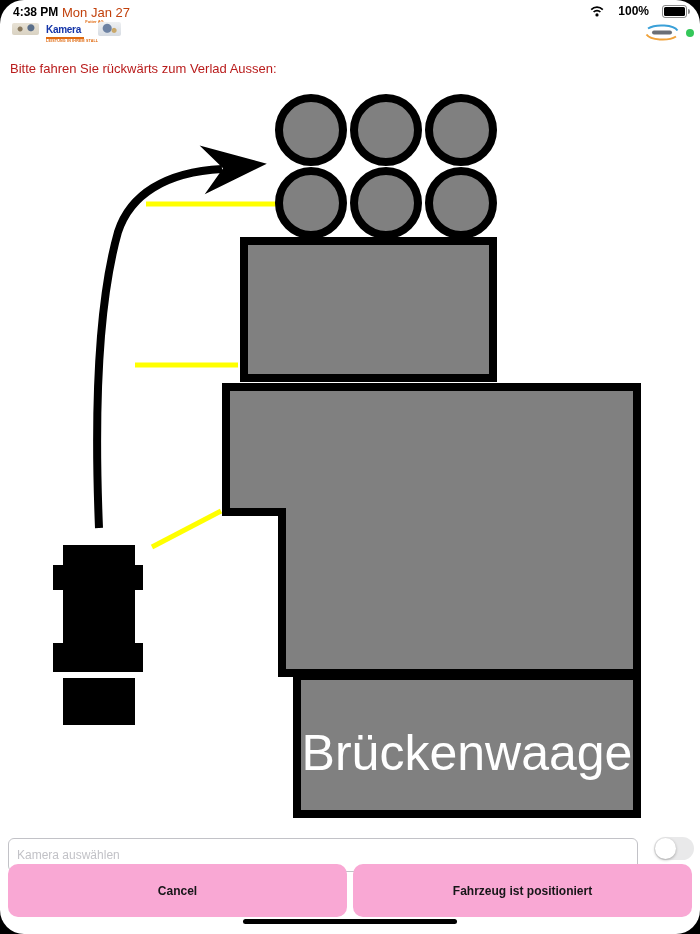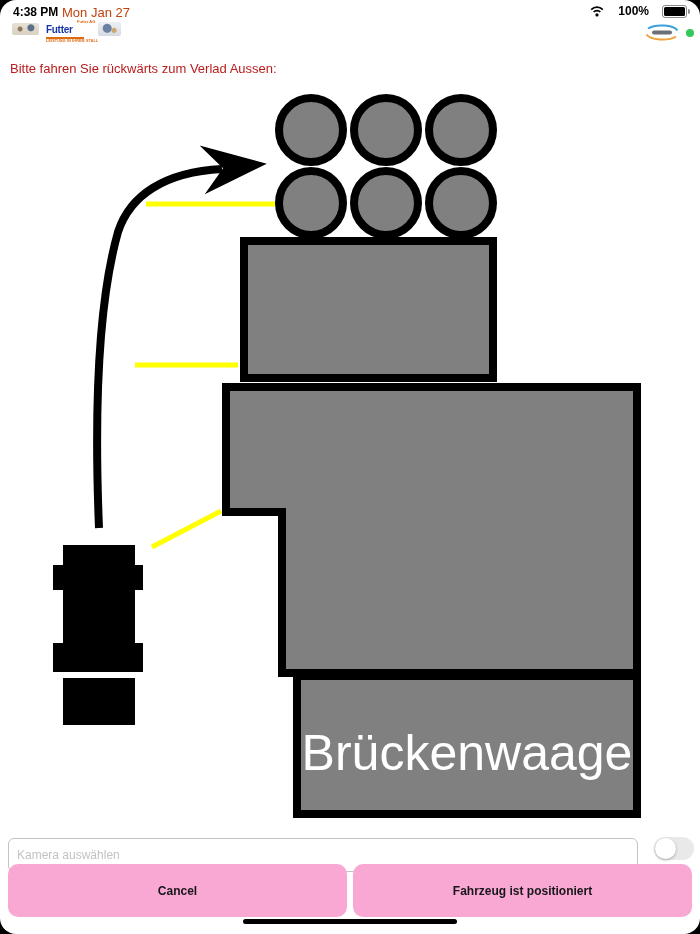--- a/index.html
+++ b/index.html
@@ -1,17 +1,17 @@
 <!DOCTYPE html>
 <html><head>
 <meta charset="utf-8">
 <style>
   html,body{margin:0;padding:0;background:#000;}
   body{width:700px;height:934px;position:relative;font-family:"Liberation Sans",sans-serif;}
-  .screen{position:absolute;inset:0;background:#fff;border-radius:16px;overflow:hidden;}
+  .screen{position:absolute;inset:0;background:#fff;border-radius:24px;overflow:hidden;}
 
   
   .time{position:absolute;left:13px;top:5px;font-size:12px;font-weight:700;color:#000;}
   .date{position:absolute;left:62px;top:5px;font-size:13px;font-weight:400;color:#c2410c;}
   .status-right{position:absolute;right:13px;top:4px;display:flex;align-items:center;gap:13px;}
   .battery-pct{font-size:12px;font-weight:600;color:#000;}
   .battery{width:23px;height:11px;border:1px solid rgba(0,0,0,.45);border-radius:3px;position:relative;}
   .battery-fill{position:absolute;inset:1px;background:#000;border-radius:1.5px;}
   .battery-nub{position:absolute;right:-4px;top:3px;width:2.5px;height:5px;background:rgba(0,0,0,.45);border-radius:0 2px 2px 0;}
 
@@ -75,21 +75,21 @@
     <span class="battery-pct">100%</span>
     <span class="battery">
       <span class="battery-fill"></span>
         <span class="battery-nub"></span>
     </span>
   </div>
 
   <div class="farm-logo"></div>
   <div class="aachtal">
     <div class="aachtal-top">
-      <span class="aachtal-name">Futter</span>
+      <span class="aachtal-name">Kamera</span>
       <span class="aachtal-suffix">Futter AG</span>
     </div>
     <div class="aachtal-rule"></div>
     <div class="aachtal-tag">LEISTUNG IN IHREM STALL</div>
   </div>
   <div class="equip-logo"></div>
 
   <svg class="oval-logo" viewBox="0 0 36 17">
     <ellipse cx="18" cy="8.5" rx="16.5" ry="7" fill="#fff"></ellipse>
     <path d="M4 4.5 A16.5 7 0 0 1 33.5 6.5" stroke="#3aa0d8" stroke-width="2" fill="none"></path>

